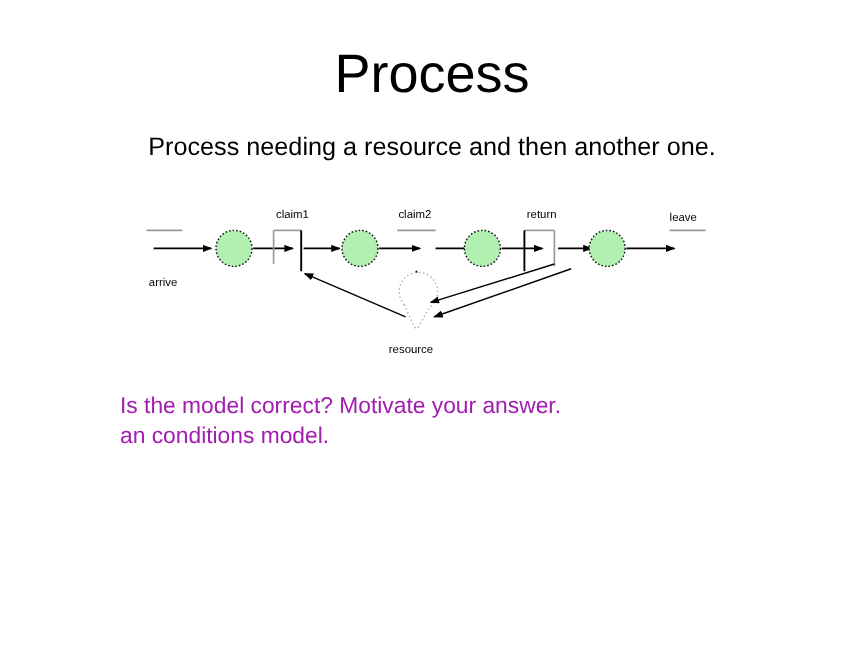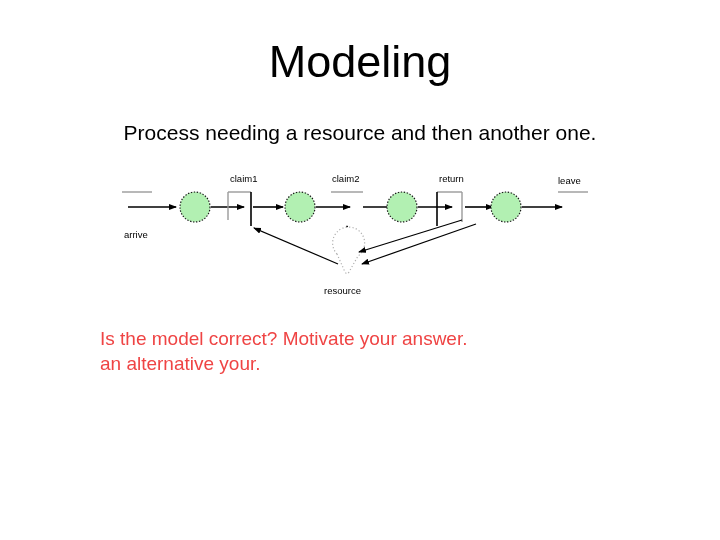--- a/index.html
+++ b/index.html
@@ -34,21 +34,21 @@
     font-weight: 400;
     letter-spacing: 0px;
     color: #000000;
     white-space: nowrap;
   }
 
   
   .subtitle {
     position: absolute;
     left: 0;
-    top: 120px;
+    top: 110px;
     width: 720px;
     text-align: center;
     font-size: 21px;
     line-height: 26px;
     color: #000000;
     white-space: nowrap;
   }
 
   
   .diagram {
@@ -68,33 +68,33 @@
   }
 
   
   .body-block {
     position: absolute;
     left: 100px;
     top: 326px;
     width: 560px;
     font-size: 19px;
     line-height: 25px;
-    color: #ef4444;
+    color: #a21caf;
   }
   .body-line {
     display: block;
     white-space: nowrap;
   }
 </style>
 </head>
 <body>
 
 <div class="slide">
 
-  <div class="slide-title">Modeling</div>
+  <div class="slide-title">Process</div>
 
   <div class="subtitle">Process needing a resource and then another one.</div>
 
   <div class="diagram">
     <svg width="500" height="150" viewBox="0 0 500 150" xmlns="http://www.w3.org/2000/svg">
 
       <defs>
         <marker id="ah" markerWidth="8" markerHeight="8" refX="7" refY="3" orient="auto" markerUnits="userSpaceOnUse">
           <path d="M0,0 L8,3 L0,6 z" fill="#000000"></path>
         </marker>
@@ -154,16 +154,16 @@
       <line x1="228" y1="104" x2="144" y2="68" stroke="#000000" stroke-width="1.2" marker-end="url(#ah)"></line>
 
       <line x1="352" y1="60" x2="249" y2="92" stroke="#000000" stroke-width="1.2" marker-end="url(#ah)"></line>
       <line x1="366" y1="64" x2="252" y2="104" stroke="#000000" stroke-width="1.2" marker-end="url(#ah)"></line>
 
     </svg>
   </div>
 
   <div class="body-block">
     <span class="body-line">Is the model correct? Motivate your answer.</span>
-    <span class="body-line">an alternative your.</span>
+    <span class="body-line">an conditions model.</span>
   </div>
 
 </div>
 
 </body></html>

